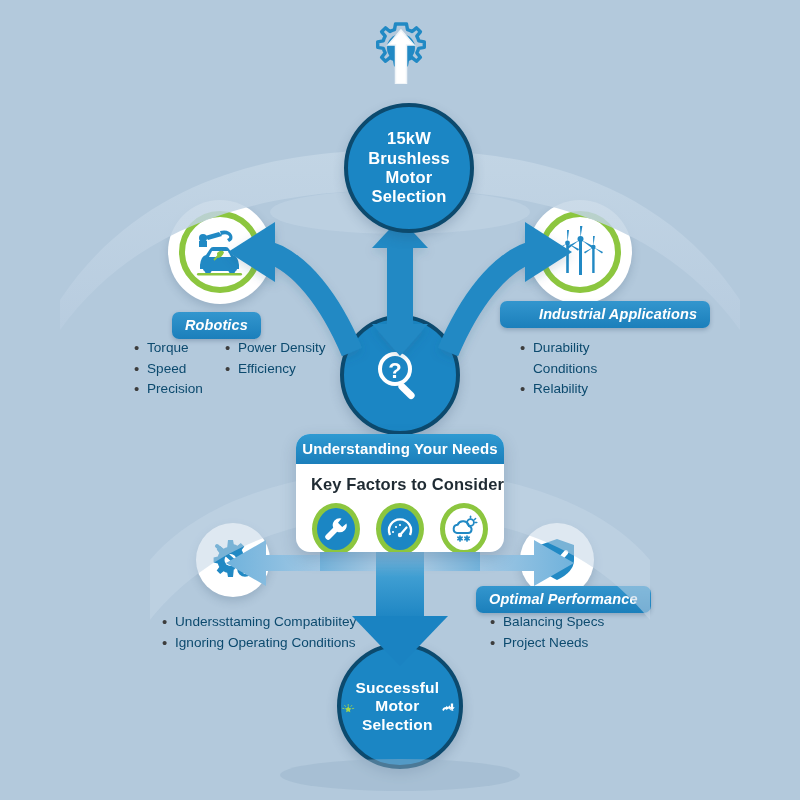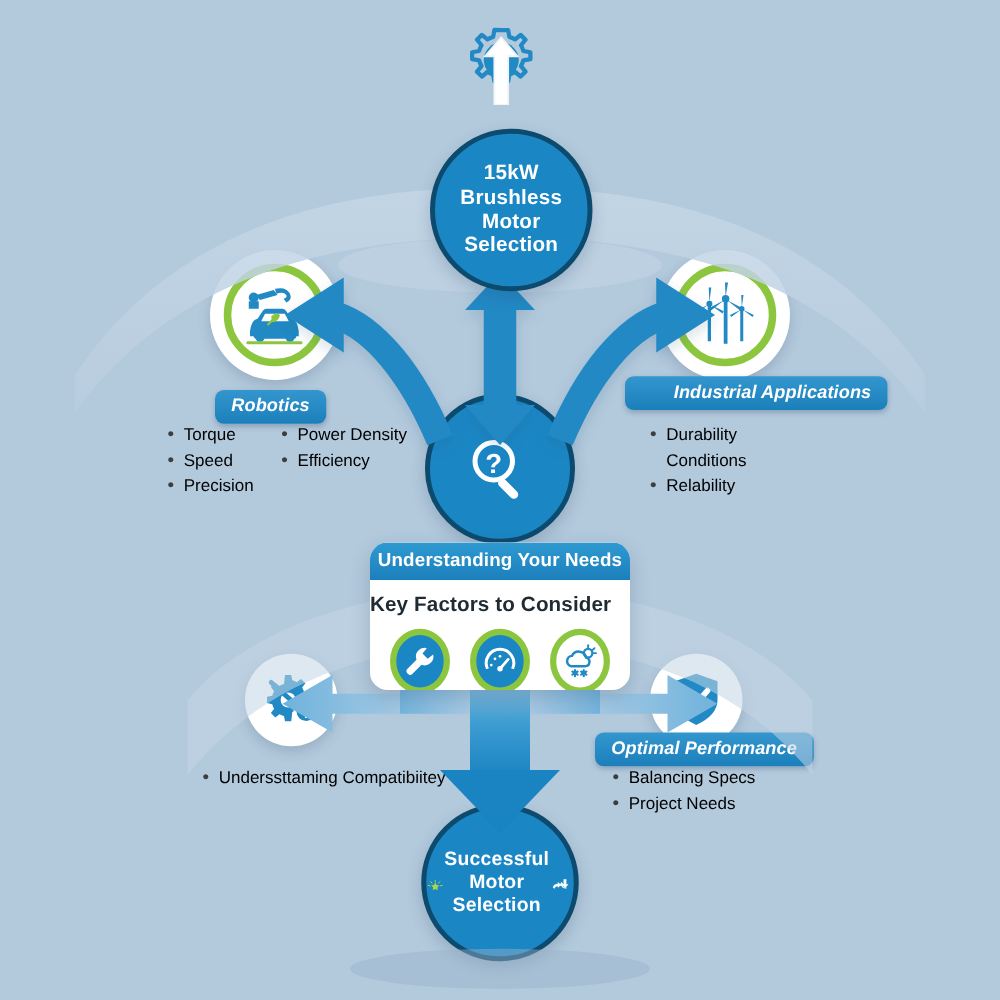--- a/index.html
+++ b/index.html
@@ -54,21 +54,21 @@
     font-size:14.5px;
     white-space:nowrap;
     box-shadow:0 2px 4px rgba(30,60,90,.25);
     letter-spacing:.1px;
     font-style:italic;
   }
 
   
   .bullets{
     position:absolute;
-    color:#000000;
+    color:#0c4a6e;
     font-size:13.6px;
     line-height:1.52;
   }
   .bullets ul{list-style:none;margin:0;padding:0;}
   .bullets li{position:relative;padding-left:13px;white-space:nowrap;}
   .bullets li.nodot{padding-left:13px;}
   .bullets li:not(.nodot)::before{
     content:"•";position:absolute;left:0;top:-1px;font-size:15px;color:#3d3d3d;
   }
   .cols{display:flex;gap:22px;}
@@ -82,21 +82,21 @@
     overflow:hidden;
     z-index:6;
   }
   #card-head{
     background:linear-gradient(#2f9ad2,#1b7fbb);
     color:#fff;font-weight:bold;font-size:15px;
     text-align:center;padding:6px 0 7px;
     letter-spacing:.15px;
   }
   #card-sub{
-    text-align:left;font-weight:bold;font-size:16.5px;
+    text-align:right;font-weight:bold;font-size:16.5px;
     color:#1f2b33;padding:11px 0 9px;letter-spacing:.1px;
   }
   #card-icons{
     display:flex;justify-content:center;gap:16px;padding:0 16px 14px;
   }
   .kf{width:52px;height:52px;border-radius:50%;border:5px solid #8cc63f;
       box-sizing:border-box;display:flex;align-items:center;justify-content:center;}
   .kf.filled{background:#1b86c4;}
   .kf.hollow{background:#ffffff;}
 </style>
@@ -319,20 +319,21 @@
       </g>
       <circle cx="21.5" cy="22.9" r="6" fill="#ffffff"></circle>
       <path d="M8 9 L37 35" stroke="#2189c4" stroke-width="4" stroke-linecap="round"></path>
       <circle cx="36" cy="32" r="9" fill="#2189c4" stroke="#ffffff" stroke-width="2.4"></circle>
       <text x="36" y="37" text-anchor="middle" font-family="Liberation Sans, sans-serif" font-size="12" font-weight="bold" fill="#ffffff">?</text>
     </svg>
   </div>
   <div class="bullets" style="left:162px;top:612px;">
     <ul>
       <li>Underssttaming Compatibiitey</li>
+      <li>Ignoring Operating Conditions</li>
     </ul>
   </div>
 
   <div class="disc" style="left:520px;top:523px;width:74px;height:74px;">
     <svg width="44" height="48" viewBox="0 0 44 48">
       <path d="M22 3 L39 9 L39 24 q0 12 -17 20 Q5 36 5 24 L5 9 Z" fill="#2189c4"></path>
       <path d="M13.5 23 l6 6.5 11.5-13" fill="none" stroke="#ffffff" stroke-width="4.6" stroke-linecap="round" stroke-linejoin="round"></path>
     </svg>
   </div>
   <div class="badge" style="left:476px;top:586px;">Optimal Performance</div>

